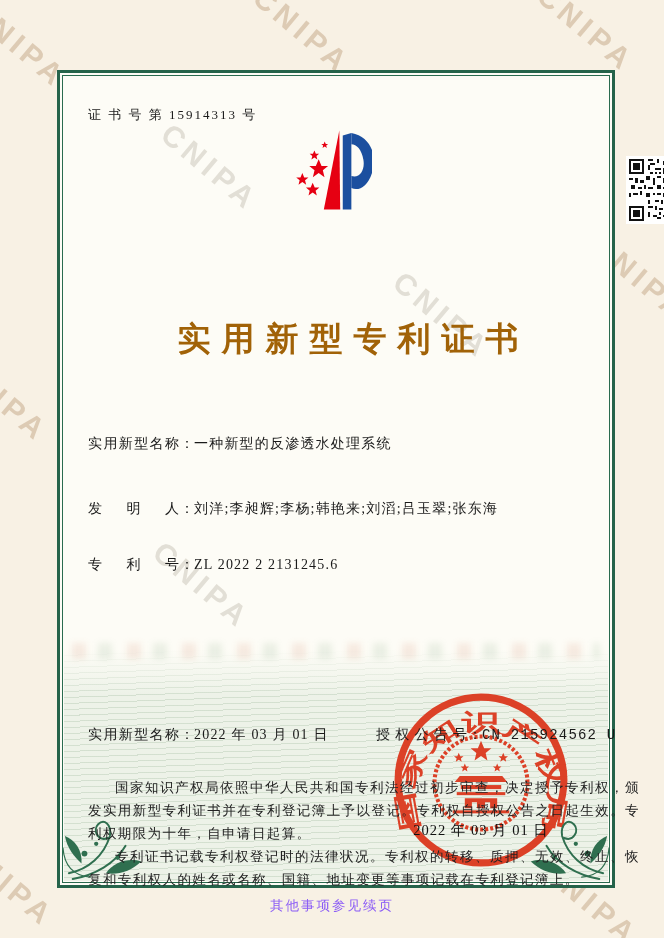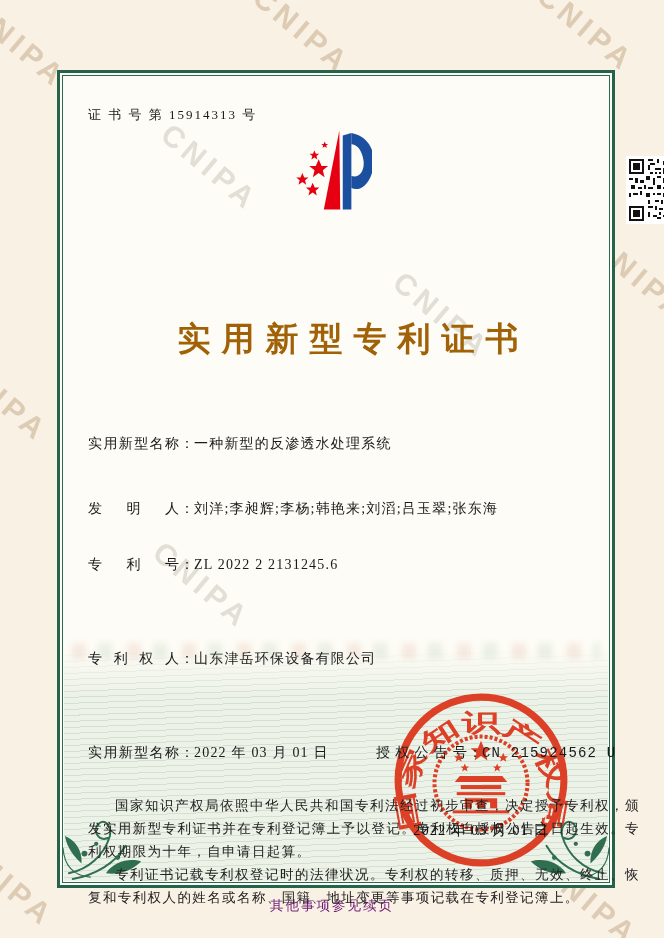--- a/index.html
+++ b/index.html
@@ -63,21 +63,21 @@
     font-size:13.5px;line-height:23px;letter-spacing:1.4px;text-align:justify;color:#222;
   }
   .paras p{margin:0;text-indent:2em;}
   .seal{position:absolute;left:330px;top:616px;width:182px;height:182px;opacity:0.96;}
   .seal-date{
     position:absolute;left:330px;top:748px;width:182px;text-align:center;
     font-size:14.5px;letter-spacing:1px;color:#111;z-index:6;
   }
   .continuation{
     position:absolute;left:0;right:0;top:897px;text-align:center;
-    font-size:13.5px;letter-spacing:2px;color:#701a75;
+    font-size:13.5px;letter-spacing:2px;color:#8b5cf6;
   }
   .orn{position:absolute;width:88px;height:88px;z-index:3;}
   .orn-left{left:1px;top:720px;}
   .orn-right{right:1px;top:720px;transform:scaleX(-1);}
   .z{position:relative;z-index:4;}
 </style>
 </head>
 <body>
 
 <span class="wm wm-outer" style="left:-16px;top:-6px">CNIPA</span>
@@ -205,23 +205,20 @@
   
   <div class="row z" style="top:205px">
     <span class="flabel">实用新型名称</span><span class="colon">：</span><span class="fvalue">一种新型的反渗透水处理系统</span>
   </div>
   <div class="row z" style="top:252px">
     <span class="flabel">发明人</span><span class="colon">：</span><span class="fvalue">刘洋;李昶辉;李杨;韩艳来;刘滔;吕玉翠;张东海</span>
   </div>
   <div class="row z" style="top:290px">
     <span class="flabel">专利号</span><span class="colon">：</span><span class="fvalue">ZL 2022 2 2131245.6</span>
   </div>
-  <div class="row z" style="top:366px">
-    <span class="flabel">专利权人</span><span class="colon">：</span><span class="fvalue">山东津岳环保设备有限公司</span>
-  </div>
   <div class="row z" style="top:442px">
     <span class="flabel">实用新型名称</span><span class="colon">：</span><span class="fvalue">2022 年 03 月 01 日</span>
     <span class="pair2">
       <span class="flabel">授权公告号</span><span class="colon">：</span><span class="fvalue">CN 215924562 U</span>
     </span>
   </div>
 
   
   <div class="paras z">
     <p>国家知识产权局依照中华人民共和国专利法经过初步审查，决定授予专利权，颁发实用新型专利证书并在专利登记簿上予以登记。专利权自授权公告之日起生效。专利权期限为十年，自申请日起算。</p>

